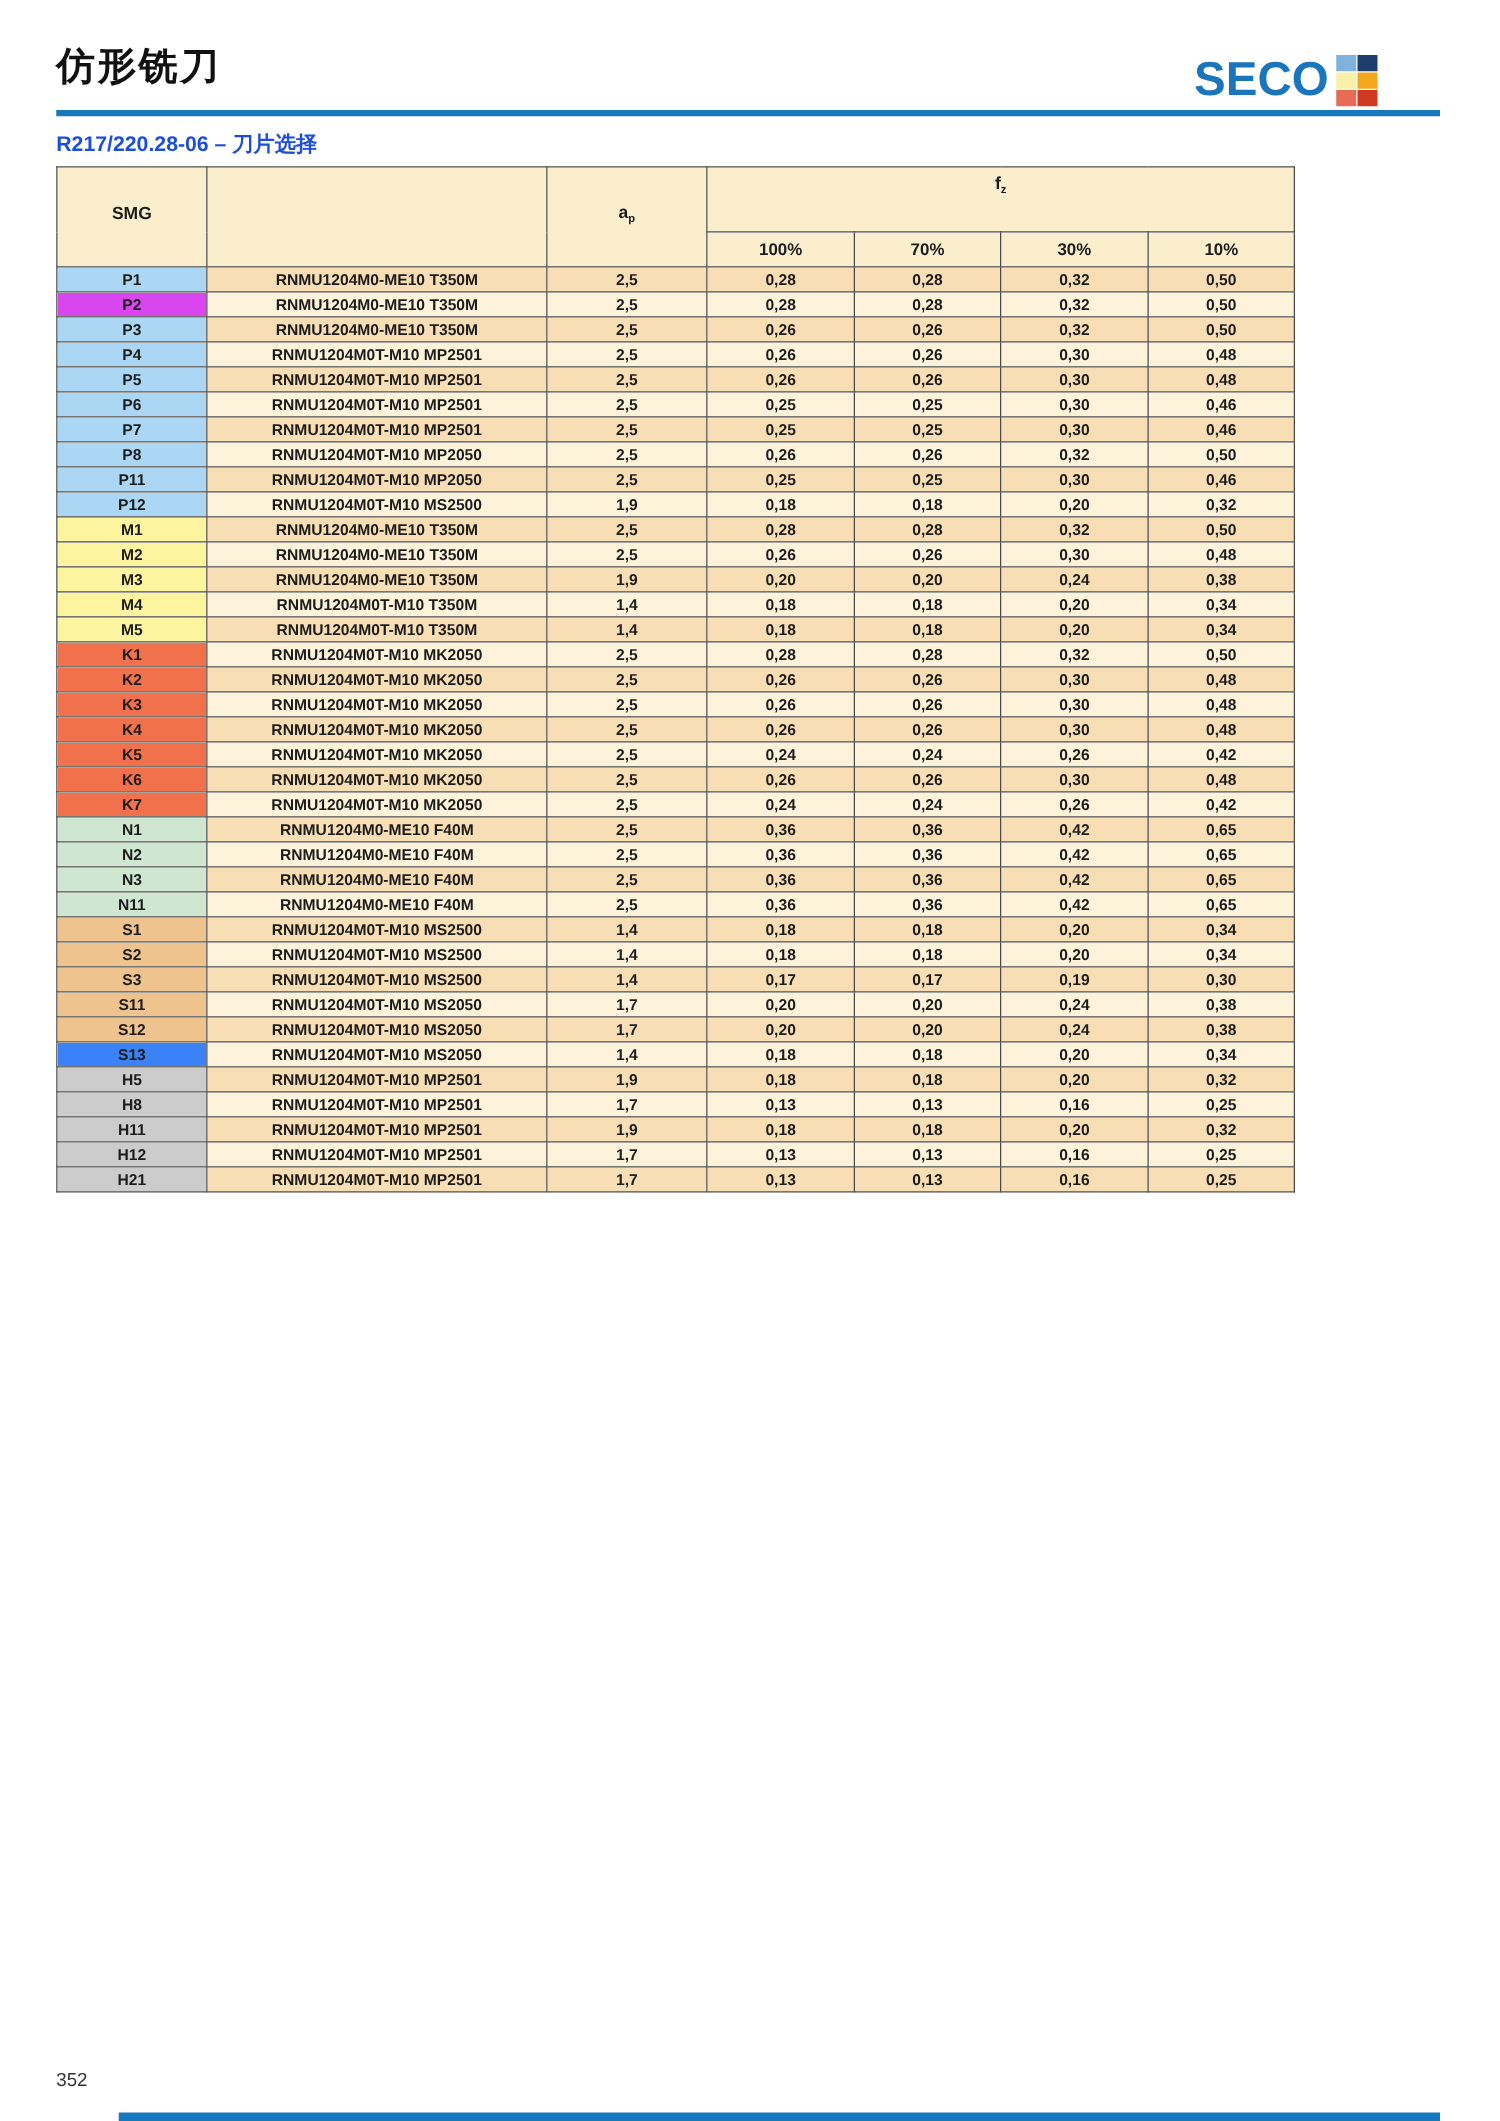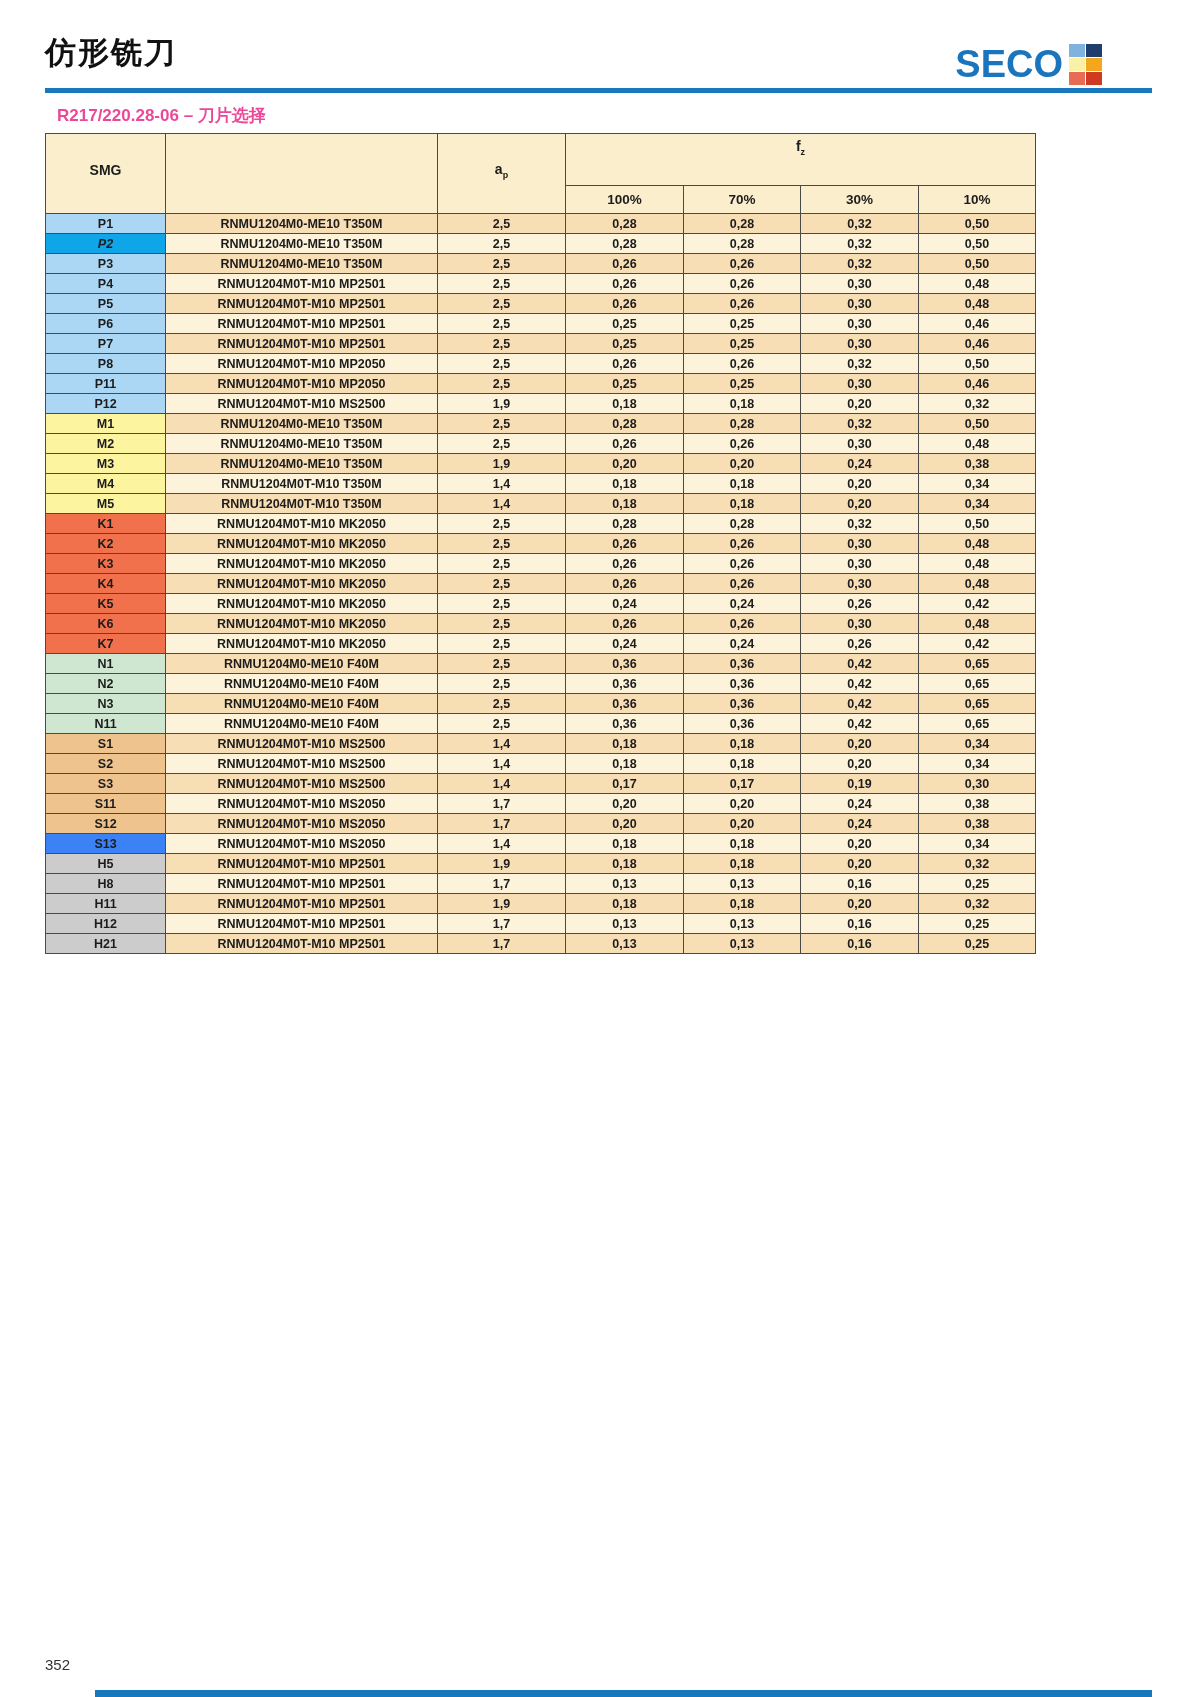--- a/index.html
+++ b/index.html
@@ -33,21 +33,21 @@
     gap:1px;
     margin-top:2px;
   }
   .logo-squares span { display:block; }
   .header-rule {
     position:absolute; left:45px; top:88px;
     width:1110px; height:5px;
   }
   .subtitle {
     position:absolute; left:45px; top:104px;
-    font-size:17px; font-weight:700; color:#ec4899;margin-left:12px;
+    font-size:17px; font-weight:700; color:#1d4ed8;
   }
   
   table.insert-table {
     position:absolute; left:45px; top:133px;
     width:990px;
     border-collapse:collapse;
     table-layout:fixed;
     font-size:12.5px; font-weight:700; color:#1c1c1c;
   }
   table.insert-table th, table.insert-table td {
@@ -134,21 +134,21 @@
         <tr style="background: rgb(248, 222, 180);">
           <td style="background: rgb(171, 215, 244);">P1</td>
           <td class="name-col">RNMU1204M0-ME10 T350M</td>
           <td>2,5</td>
           <td>0,28</td>
           <td>0,28</td>
           <td>0,32</td>
           <td>0,50</td>
         </tr>
         <tr style="background: rgb(252, 243, 218);">
-          <td style="background: #0ea5e9; font-style: italic;">P2</td>
+          <td style="background: #d946ef;">P2</td>
           <td class="name-col">RNMU1204M0-ME10 T350M</td>
           <td>2,5</td>
           <td>0,28</td>
           <td>0,28</td>
           <td>0,32</td>
           <td>0,50</td>
         </tr>
         <tr style="background: rgb(248, 222, 180);">
           <td style="background: rgb(171, 215, 244);">P3</td>
           <td class="name-col">RNMU1204M0-ME10 T350M</td>

